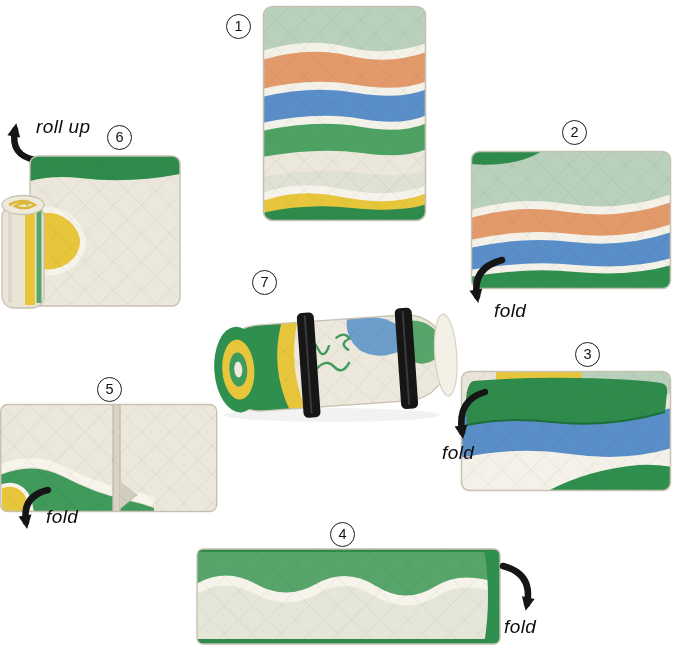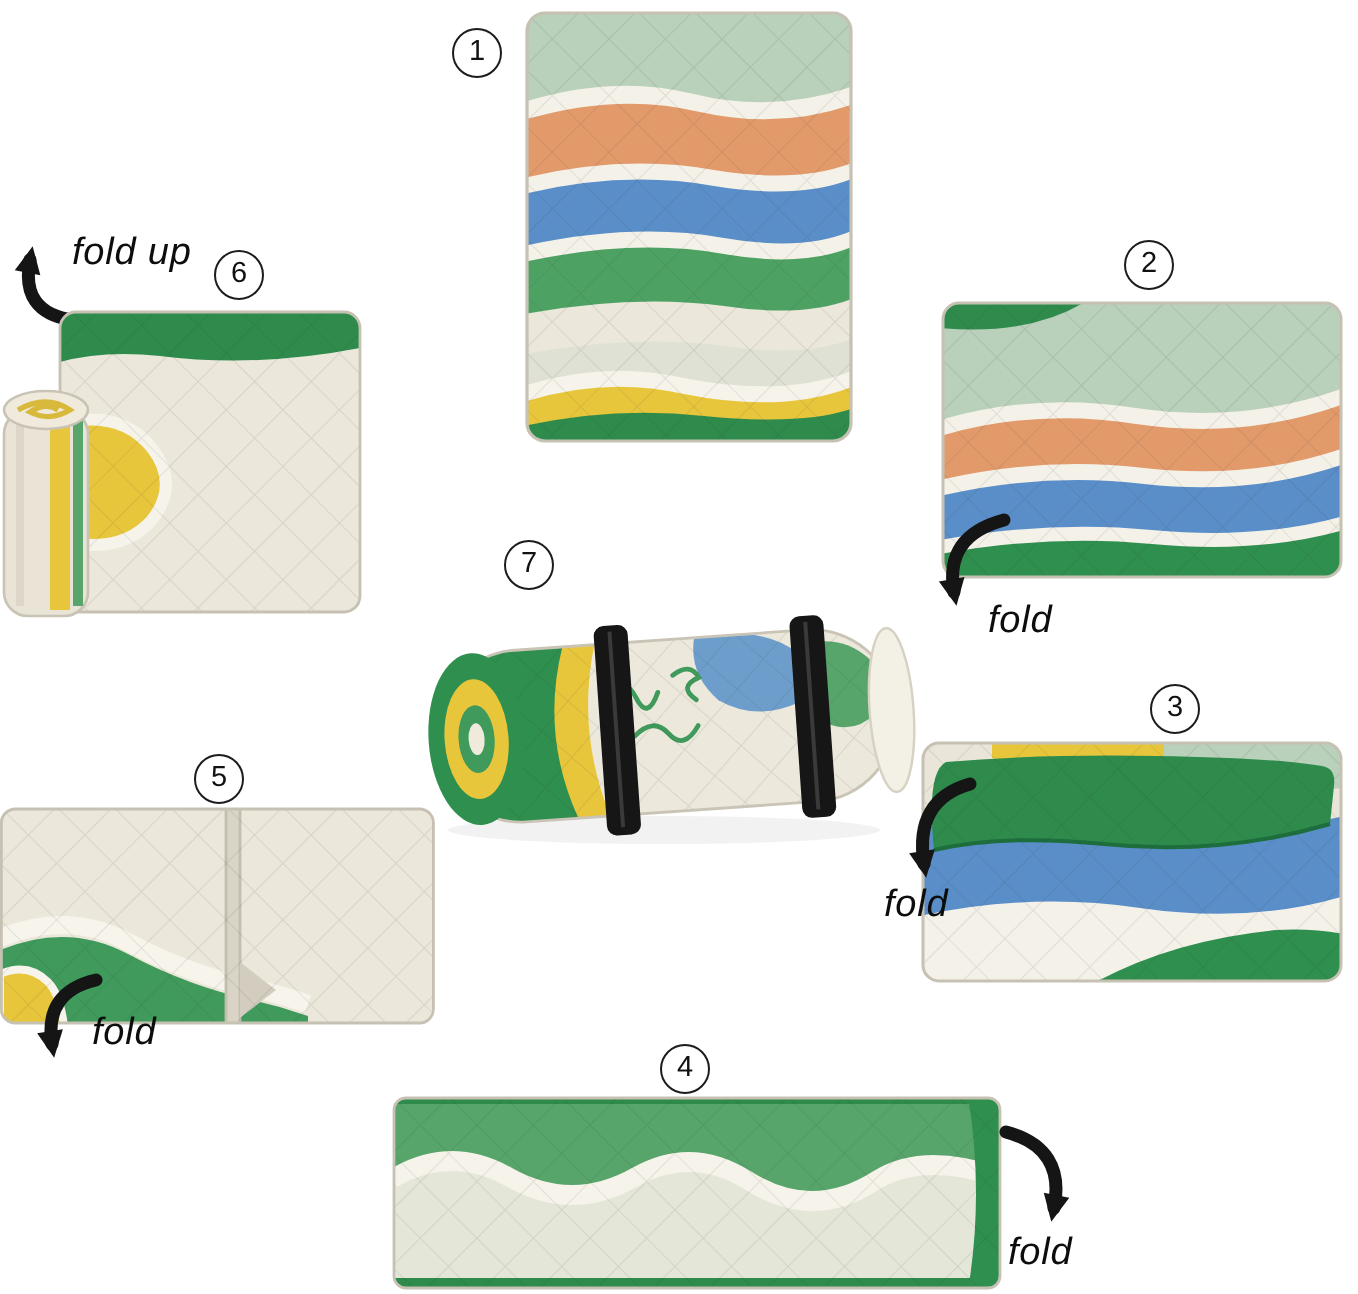--- a/index.html
+++ b/index.html
@@ -175,21 +175,21 @@
     <defs>
       <marker id="ah5" markerUnits="userSpaceOnUse" markerWidth="16" markerHeight="16" refX="8" refY="8" orient="auto">
         <path d="M1.5,1.5 L15,8 L1.5,14.5 Z" fill="#151515"></path>
       </marker>
     </defs>
     <path d="M36,6 Q10,12 14,38" stroke="#151515" stroke-width="6.5" fill="none" stroke-linecap="round" marker-end="url(#ah5)"></path>
   </svg>
   <div class="action" style="left:46px;top:506px">fold</div>
 
   <div class="badge" style="left:107px;top:125px">6</div>
-  <div class="action" style="left:36px;top:116px">fold up</div>
+  <div class="action" style="left:36px;top:116px">roll up</div>
   <svg class="abs" style="left:2px;top:118px" width="38" height="46" viewBox="0 0 38 46">
     <defs>
       <marker id="ah6" markerUnits="userSpaceOnUse" markerWidth="16" markerHeight="16" refX="8" refY="8" orient="auto">
         <path d="M1.5,1.5 L15,8 L1.5,14.5 Z" fill="#151515"></path>
       </marker>
     </defs>
     <path d="M34,42 Q8,38 13,12" stroke="#151515" stroke-width="6.5" fill="none" stroke-linecap="round" marker-end="url(#ah6)"></path>
   </svg>
   <svg class="abs" style="left:0px;top:148px" width="182" height="165" viewBox="0 0 182 165">
     <defs>

